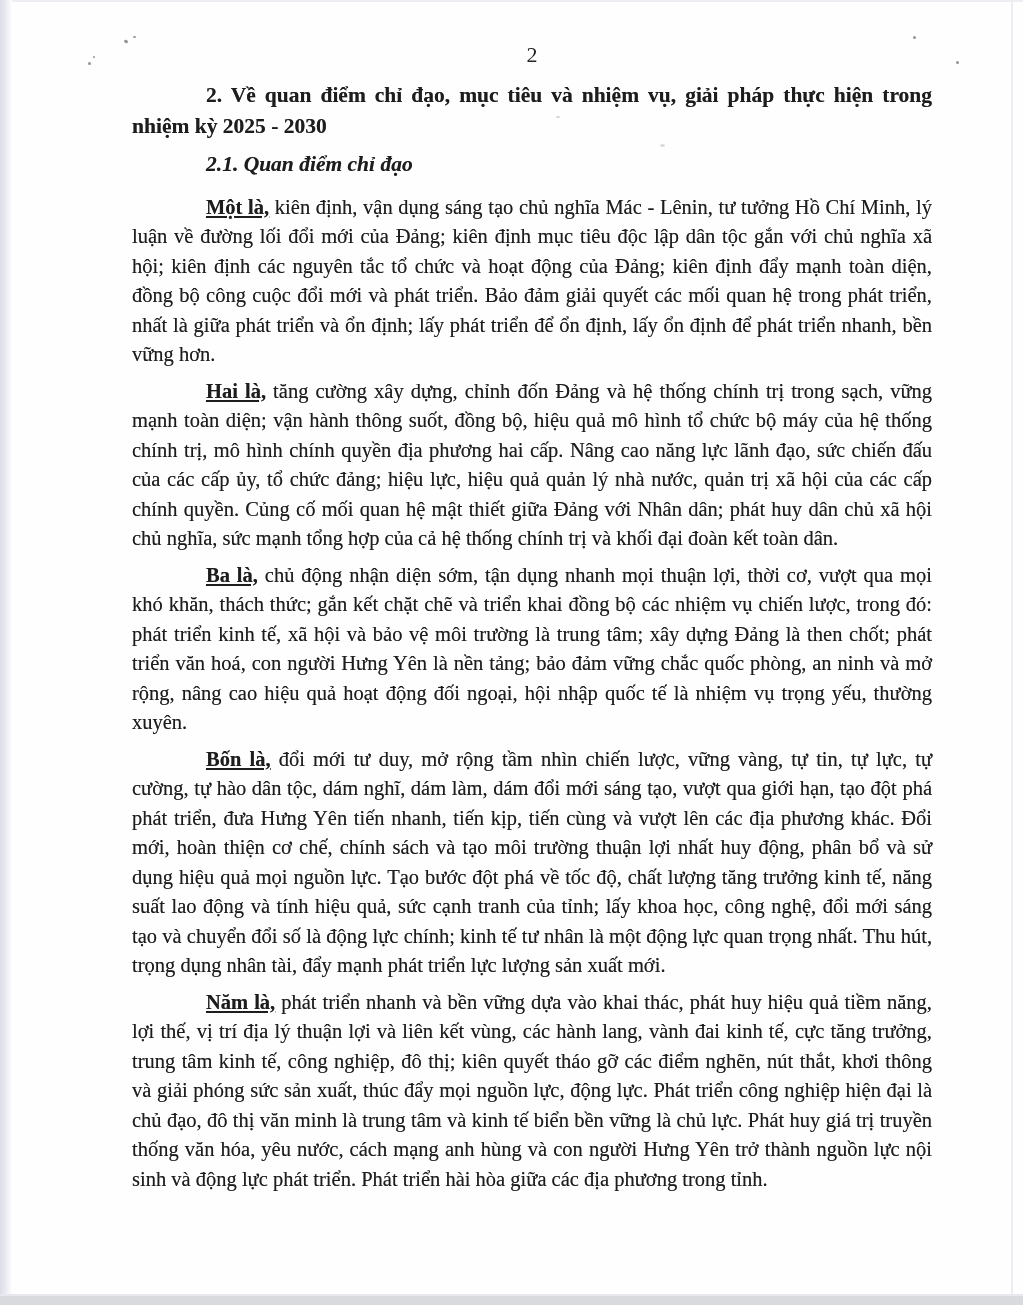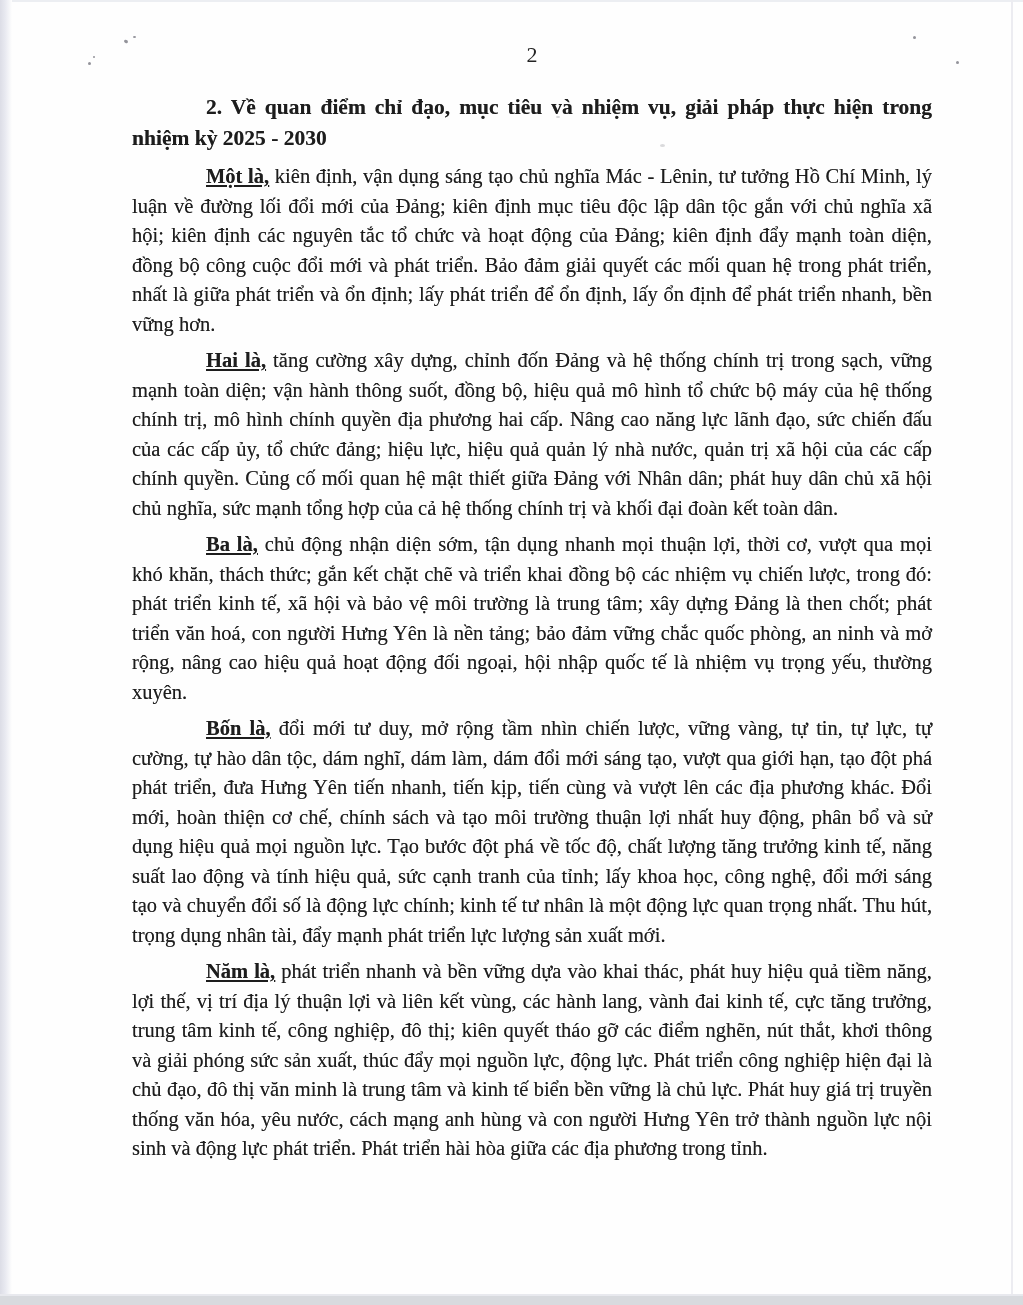--- a/index.html
+++ b/index.html
@@ -50,21 +50,21 @@
     top: 42px;
     left: 132px;
     width: 800px;
     text-align: center;
     font-size: 22px;
     color: #242424;
   }
   .content {
     position: absolute;
     left: 132px;
-    top: 92px;
+    top: 80px;
     width: 800px;
     text-align: justify;
     font-size: 20.5px;
     line-height: 29.5px;
     text-shadow: 0 0 0.5px rgba(25,25,25,0.55);
   }
   .heading {
     font-weight: bold;
     font-size: 21.5px;
     line-height: 31px;
@@ -121,20 +121,21 @@
   <span class="speckle sp6"></span>
   <span class="speckle sp7"></span>
   <span class="speckle sp8"></span>
 
   <div class="page-number">2</div>
 
   <div class="content">
 
     <p class="heading">2. Về quan điểm chỉ đạo, mục tiêu và nhiệm vụ, giải pháp thực hiện trong nhiệm kỳ 2025 - 2030</p>
 
+    <p class="subheading">2.1. Quan điểm chỉ đạo</p>
 
     <p class="para"><span class="lead">Một là,</span><span> kiên định, vận dụng sáng tạo chủ nghĩa Mác - Lênin, tư tưởng Hồ Chí Minh, lý luận về đường lối đổi mới của Đảng; kiên định mục tiêu độc lập dân tộc gắn với chủ nghĩa xã hội; kiên định các nguyên tắc tổ chức và hoạt động của Đảng; kiên định đẩy mạnh toàn diện, đồng bộ công cuộc đổi mới và phát triển. Bảo đảm giải quyết các mối quan hệ trong phát triển, nhất là giữa phát triển và ổn định; lấy phát triển để ổn định, lấy ổn định để phát triển nhanh, bền vững hơn.</span></p>
 
     <p class="para"><span class="lead">Hai là,</span><span> tăng cường xây dựng, chỉnh đốn Đảng và hệ thống chính trị trong sạch, vững mạnh toàn diện; vận hành thông suốt, đồng bộ, hiệu quả mô hình tổ chức bộ máy của hệ thống chính trị, mô hình chính quyền địa phương hai cấp. Nâng cao năng lực lãnh đạo, sức chiến đấu của các cấp ủy, tổ chức đảng; hiệu lực, hiệu quả quản lý nhà nước, quản trị xã hội của các cấp chính quyền. Củng cố mối quan hệ mật thiết giữa Đảng với Nhân dân; phát huy dân chủ xã hội chủ nghĩa, sức mạnh tổng hợp của cả hệ thống chính trị và khối đại đoàn kết toàn dân.</span></p>
 
     <p class="para"><span class="lead">Ba là,</span><span> chủ động nhận diện sớm, tận dụng nhanh mọi thuận lợi, thời cơ, vượt qua mọi khó khăn, thách thức; gắn kết chặt chẽ và triển khai đồng bộ các nhiệm vụ chiến lược, trong đó: phát triển kinh tế, xã hội và bảo vệ môi trường là trung tâm; xây dựng Đảng là then chốt; phát triển văn hoá, con người Hưng Yên là nền tảng; bảo đảm vững chắc quốc phòng, an ninh và mở rộng, nâng cao hiệu quả hoạt động đối ngoại, hội nhập quốc tế là nhiệm vụ trọng yếu, thường xuyên.</span></p>
 
     <p class="para"><span class="lead">Bốn là,</span><span> đổi mới tư duy, mở rộng tầm nhìn chiến lược, vững vàng, tự tin, tự lực, tự cường, tự hào dân tộc, dám nghĩ, dám làm, dám đổi mới sáng tạo, vượt qua giới hạn, tạo đột phá phát triển, đưa Hưng Yên tiến nhanh, tiến kịp, tiến cùng và vượt lên các địa phương khác. Đổi mới, hoàn thiện cơ chế, chính sách và tạo môi trường thuận lợi nhất huy động, phân bổ và sử dụng hiệu quả mọi nguồn lực. Tạo bước đột phá về tốc độ, chất lượng tăng trưởng kinh tế, năng suất lao động và tính hiệu quả, sức cạnh tranh của tỉnh; lấy khoa học, công nghệ, đổi mới sáng tạo và chuyển đổi số là động lực chính; kinh tế tư nhân là một động lực quan trọng nhất. Thu hút, trọng dụng nhân tài, đẩy mạnh phát triển lực lượng sản xuất mới.</span></p>
 
     <p class="para"><span class="lead">Năm là,</span><span> phát triển nhanh và bền vững dựa vào khai thác, phát huy hiệu quả tiềm năng, lợi thế, vị trí địa lý thuận lợi và liên kết vùng, các hành lang, vành đai kinh tế, cực tăng trưởng, trung tâm kinh tế, công nghiệp, đô thị; kiên quyết tháo gỡ các điểm nghẽn, nút thắt, khơi thông và giải phóng sức sản xuất, thúc đẩy mọi nguồn lực, động lực. Phát triển công nghiệp hiện đại là chủ đạo, đô thị văn minh là trung tâm và kinh tế biển bền vững là chủ lực. Phát huy giá trị truyền thống văn hóa, yêu nước, cách mạng anh hùng và con người Hưng Yên trở thành nguồn lực nội sinh và động lực phát triển. Phát triển hài hòa giữa các địa phương trong tỉnh.</span></p>

